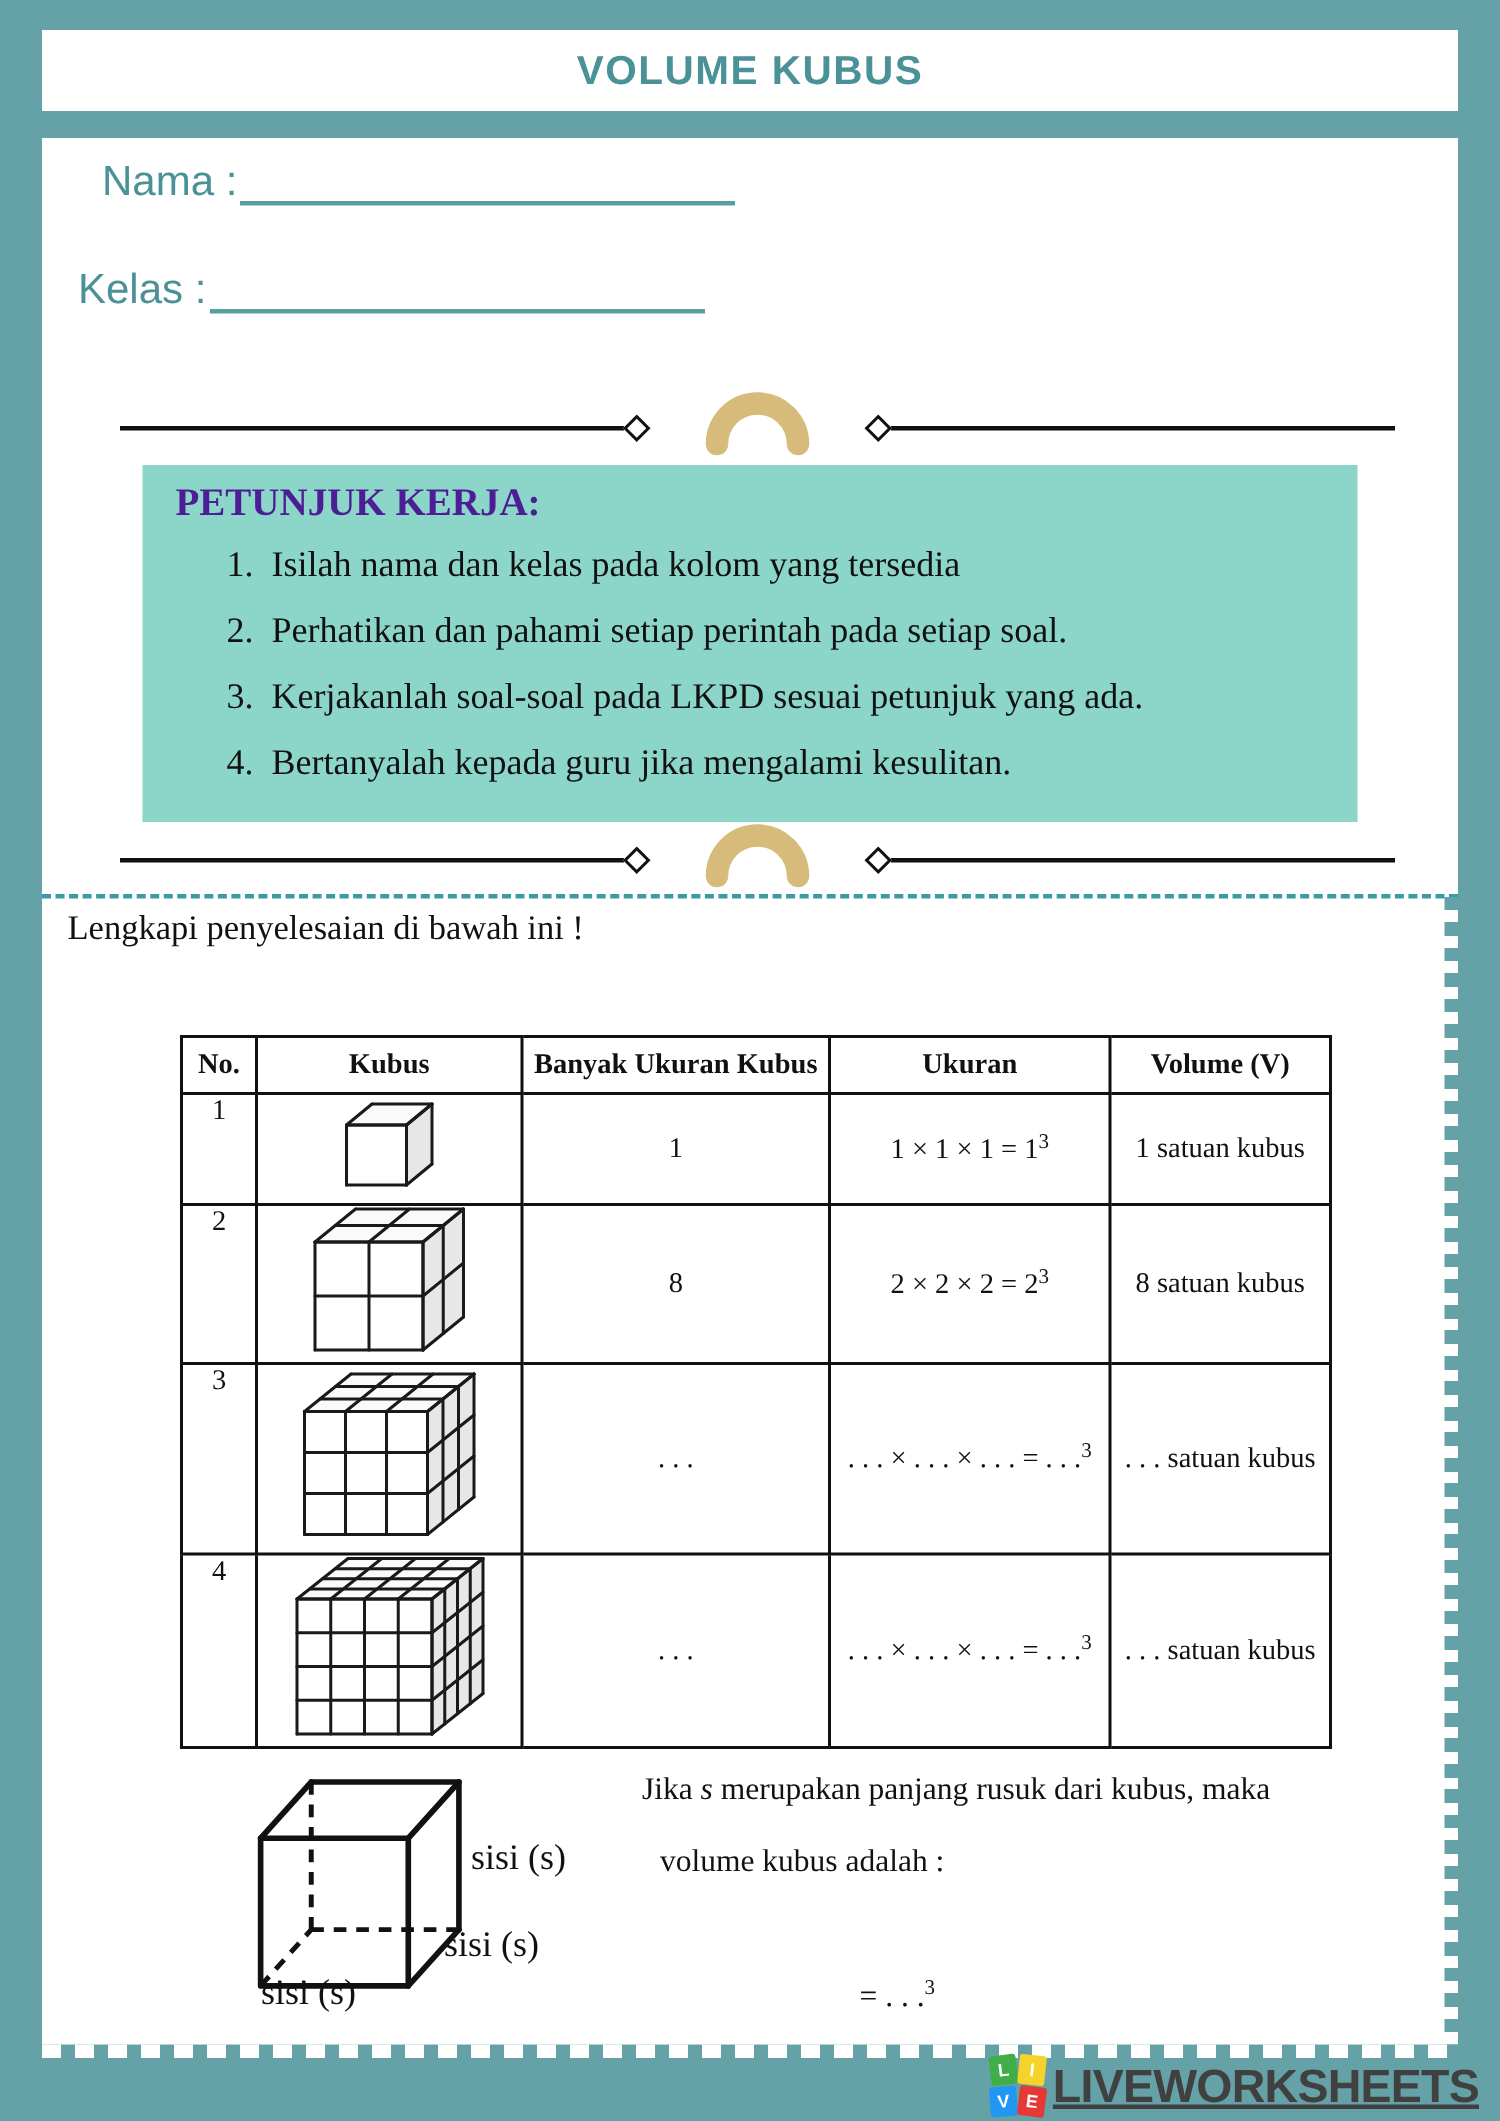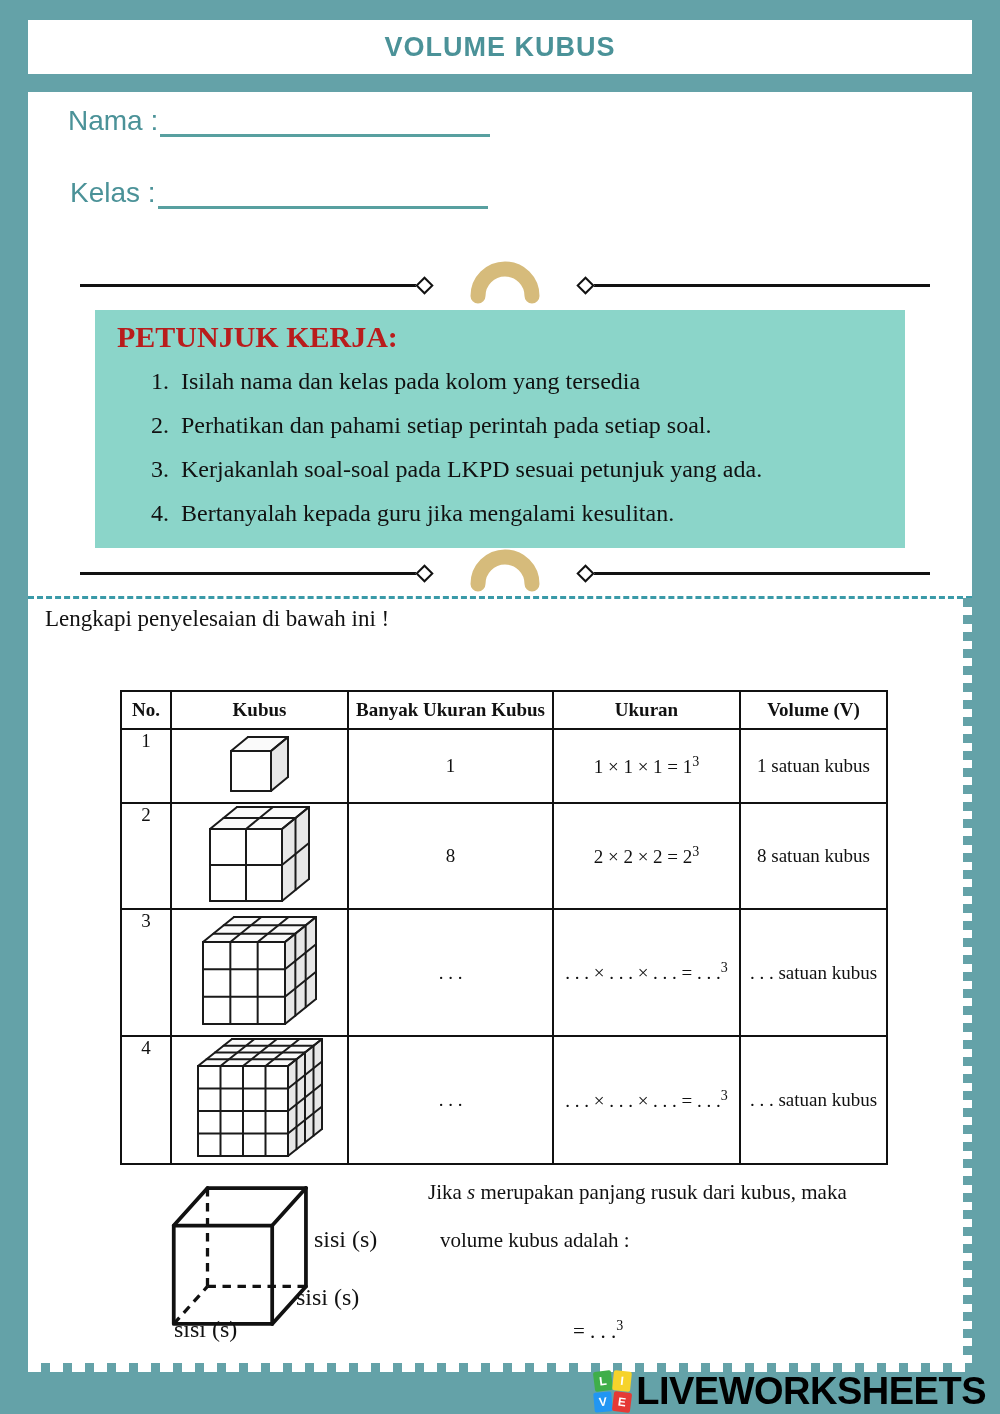--- a/index.html
+++ b/index.html
@@ -11,33 +11,33 @@
   .title-band h1{margin:0;font-family:"Liberation Sans",sans-serif;font-size:27px;font-weight:bold;
                  color:#4b9298;letter-spacing:1px;}
   
   .main{position:absolute;left:28px;top:92px;width:944px;height:1271px;background:#fff;overflow:hidden;}
   
   .field{position:absolute;display:flex;align-items:flex-end;
          font-family:"Liberation Sans",sans-serif;font-size:28px;color:#4b9298;}
   .field .lbl{white-space:pre;}
   .field .uline{width:330px;height:30px;border-bottom:3px solid #58a0a0;margin-left:2px;}
   .f-nama{left:40px;top:12px;}
-  .f-kelas{left:42px;top:84px;}
+  .f-kelas{left:24px;top:84px;}
   
   .divider{position:absolute;left:52px;width:850px;height:48px;display:flex;align-items:center;}
   .d1{top:169px;} .d2{top:457px;}
   .divider .dline{flex:1;height:3px;background:#111;}
   .divider .diamond{width:9px;height:9px;border:2.5px solid #111;background:#fff;transform:rotate(45deg);
                     margin:0 2px;flex:none;}
   .divider .gap{width:32px;flex:none;}
   .crescent{flex:none;}
   
   .instr{position:absolute;left:67px;top:218px;width:810px;height:238px;background:#8bd5c9;
          box-sizing:border-box;padding:10px 22px;}
-  .instr h2{margin:0;font-size:30px;font-weight:bold;color:#b91c1c;}
+  .instr h2{margin:0;font-size:26px;font-weight:bold;color:#4c1d95;}
   .instr ol{margin:14px 0 12px 0;padding-left:58px;}
   .instr li{font-size:24px;color:#111;margin-bottom:17px;padding-left:6px;}
   
   .dash-hr{position:absolute;left:28px;top:596px;width:944px;border-top:3px dashed #3a9aa8;}
   .dash-right{position:absolute;left:963px;top:598px;width:9px;height:765px;
               background:repeating-linear-gradient(180deg,#64a2a8 0 9px,#ffffff 9px 17px);}
   .perforation{position:absolute;left:28px;top:1363px;width:944px;height:9px;
                background:repeating-linear-gradient(90deg,#ffffff 0 13px,rgba(0,0,0,0) 13px 22px);}
   
   .sec-title{position:absolute;left:17px;top:514px;font-size:23px;font-weight:normal;color:#111;}
@@ -69,22 +69,22 @@
   
   .logo{position:absolute;right:14px;top:1370px;display:flex;align-items:center;}
   .tiles{width:38px;height:42px;display:grid;grid-template-columns:18px 18px;grid-template-rows:20px 20px;
          gap:1px;margin-right:4px;}
   .tile{display:flex;align-items:center;justify-content:center;color:#fff;
         font-family:"Liberation Sans",sans-serif;font-weight:bold;font-size:12px;border-radius:2px;}
   .tile-0{background:#3fae49;transform:rotate(-7deg);}
   .tile-1{background:#f6d32b;transform:rotate(6deg);}
   .tile-2{background:#2196f3;transform:rotate(-5deg);}
   .tile-3{background:#e53935;transform:rotate(7deg);}
-  .brand{font-family:"Liberation Sans",sans-serif;font-weight:bold;font-size:38px;color:#000000;
-         letter-spacing:-0.5px;}
+  .brand{font-family:"Liberation Sans",sans-serif;font-weight:bold;font-size:31px;color:#404040;
+         letter-spacing:-0.5px;text-decoration:underline;}
 </style>
 </head>
 <body>
 
 <div class="page">
 
   <div class="title-band">
     <h1>VOLUME KUBUS</h1>
   </div>
 

